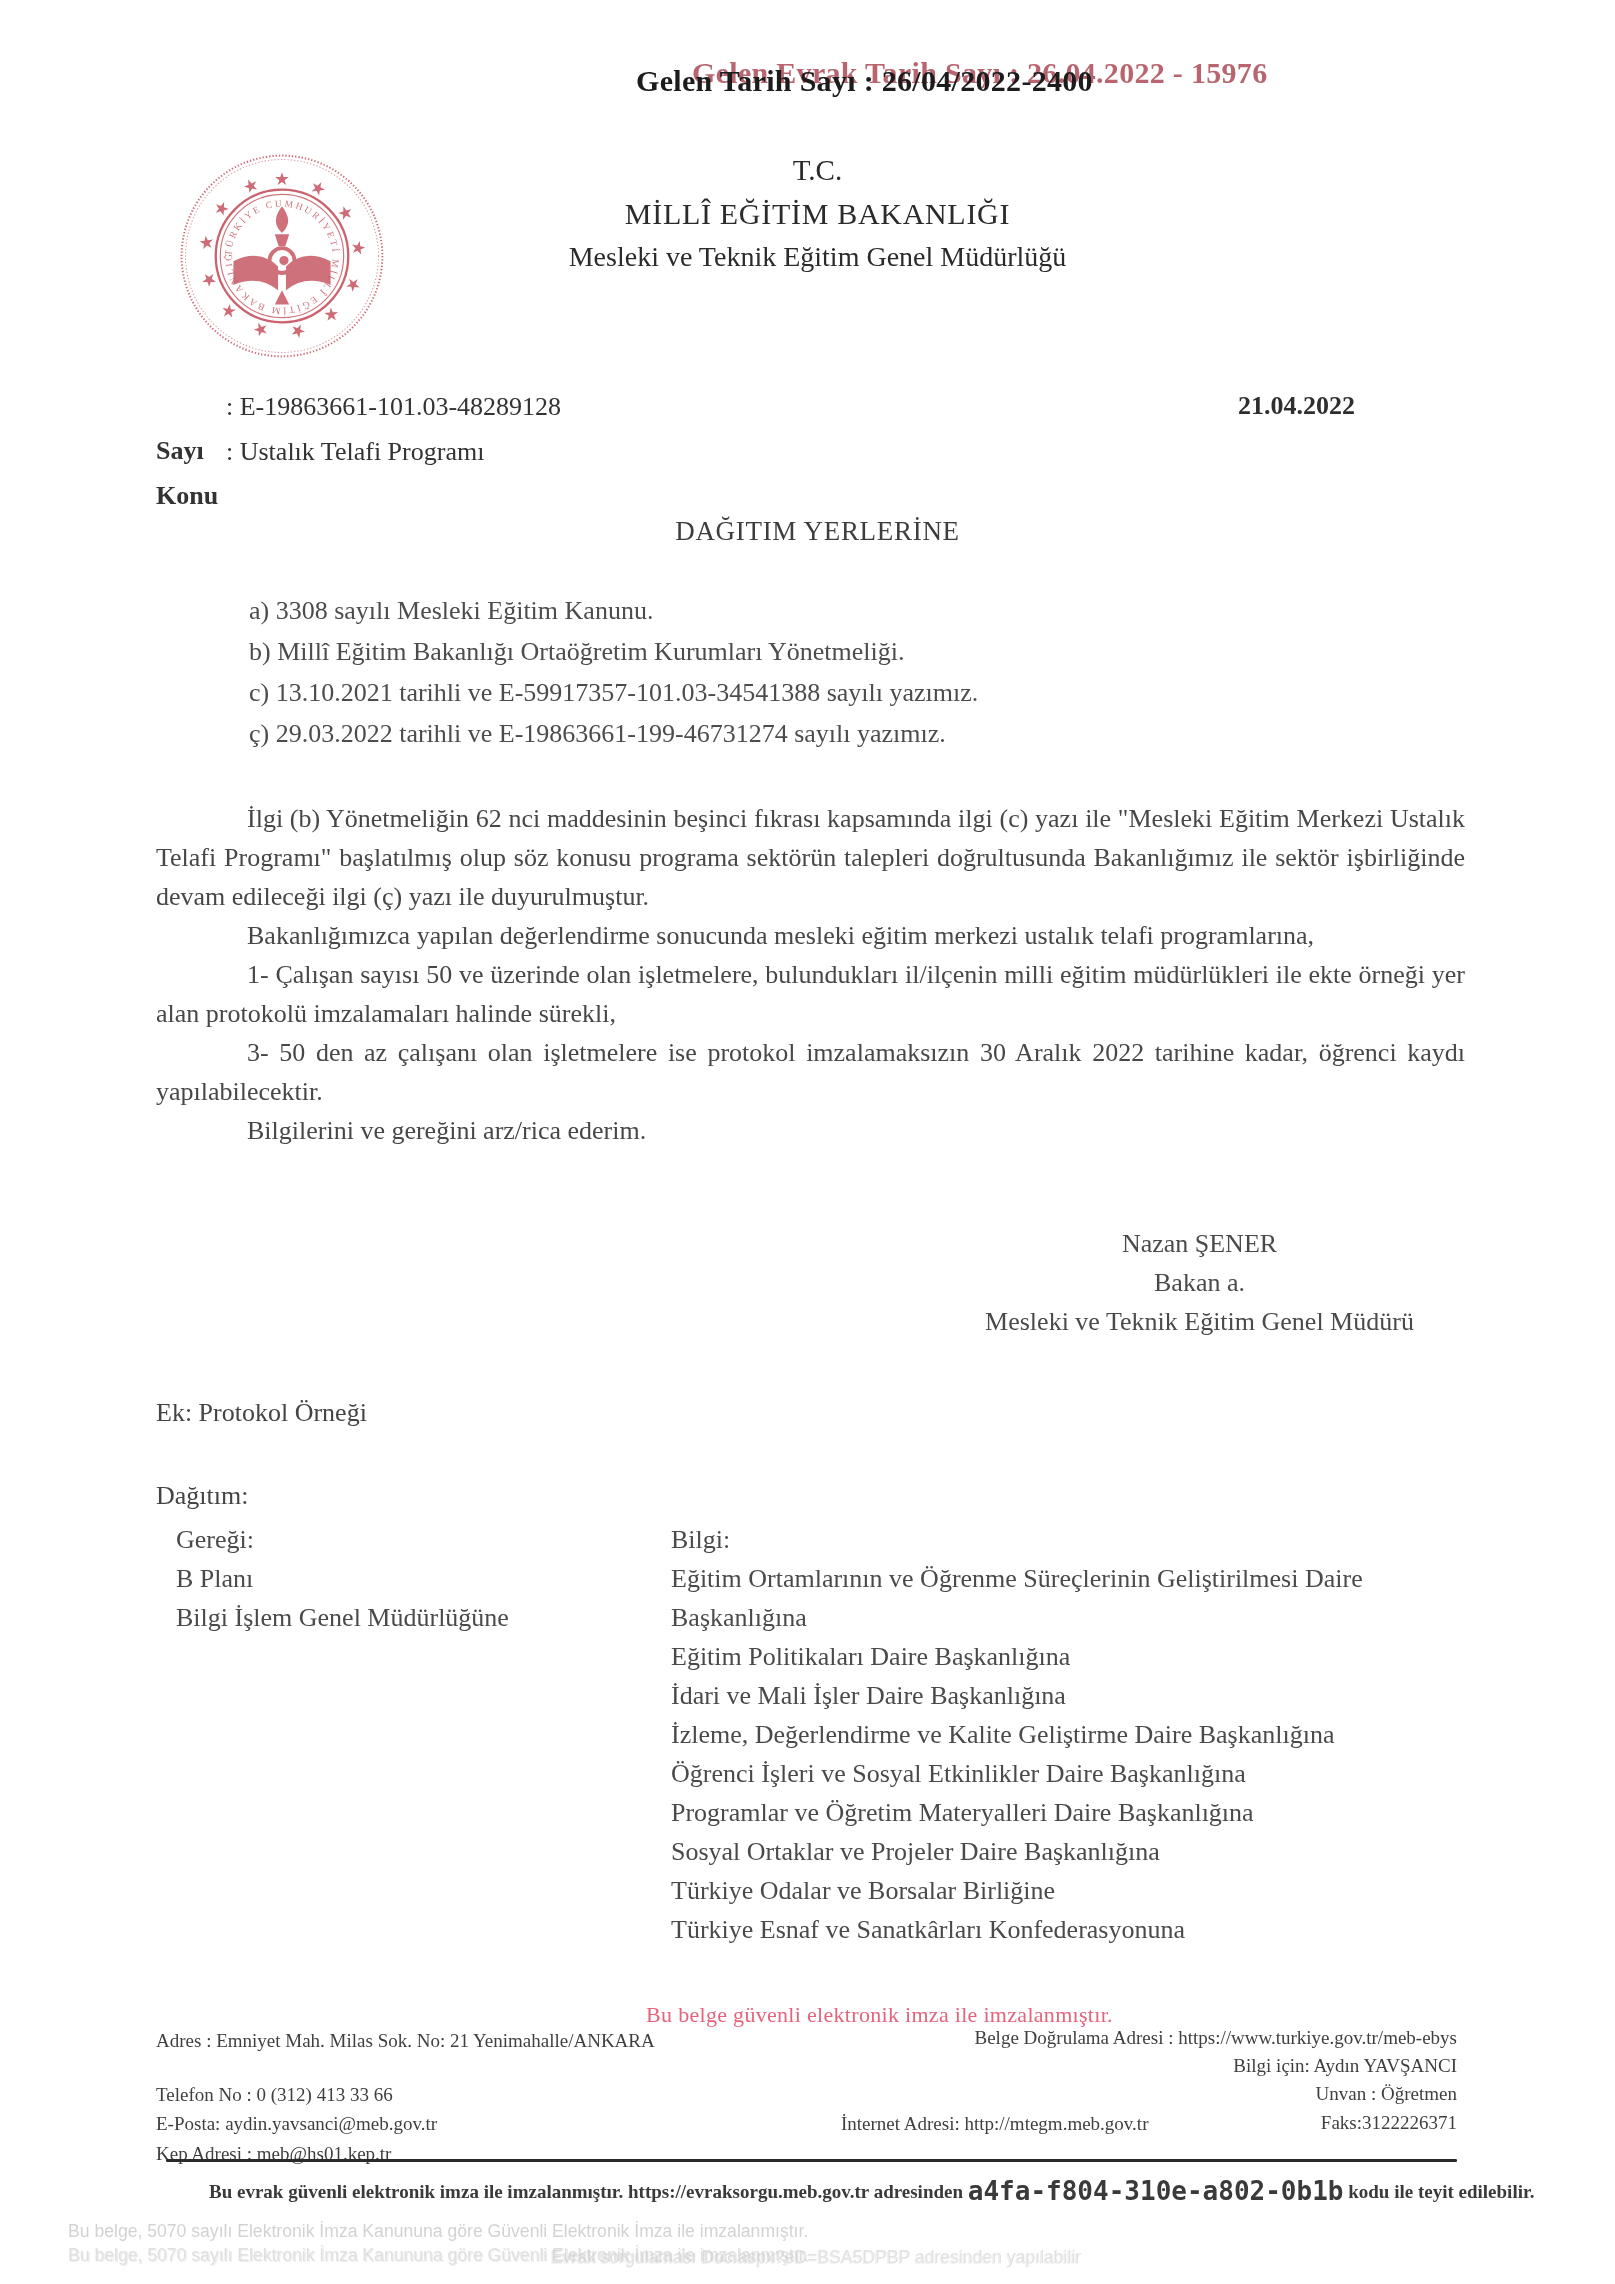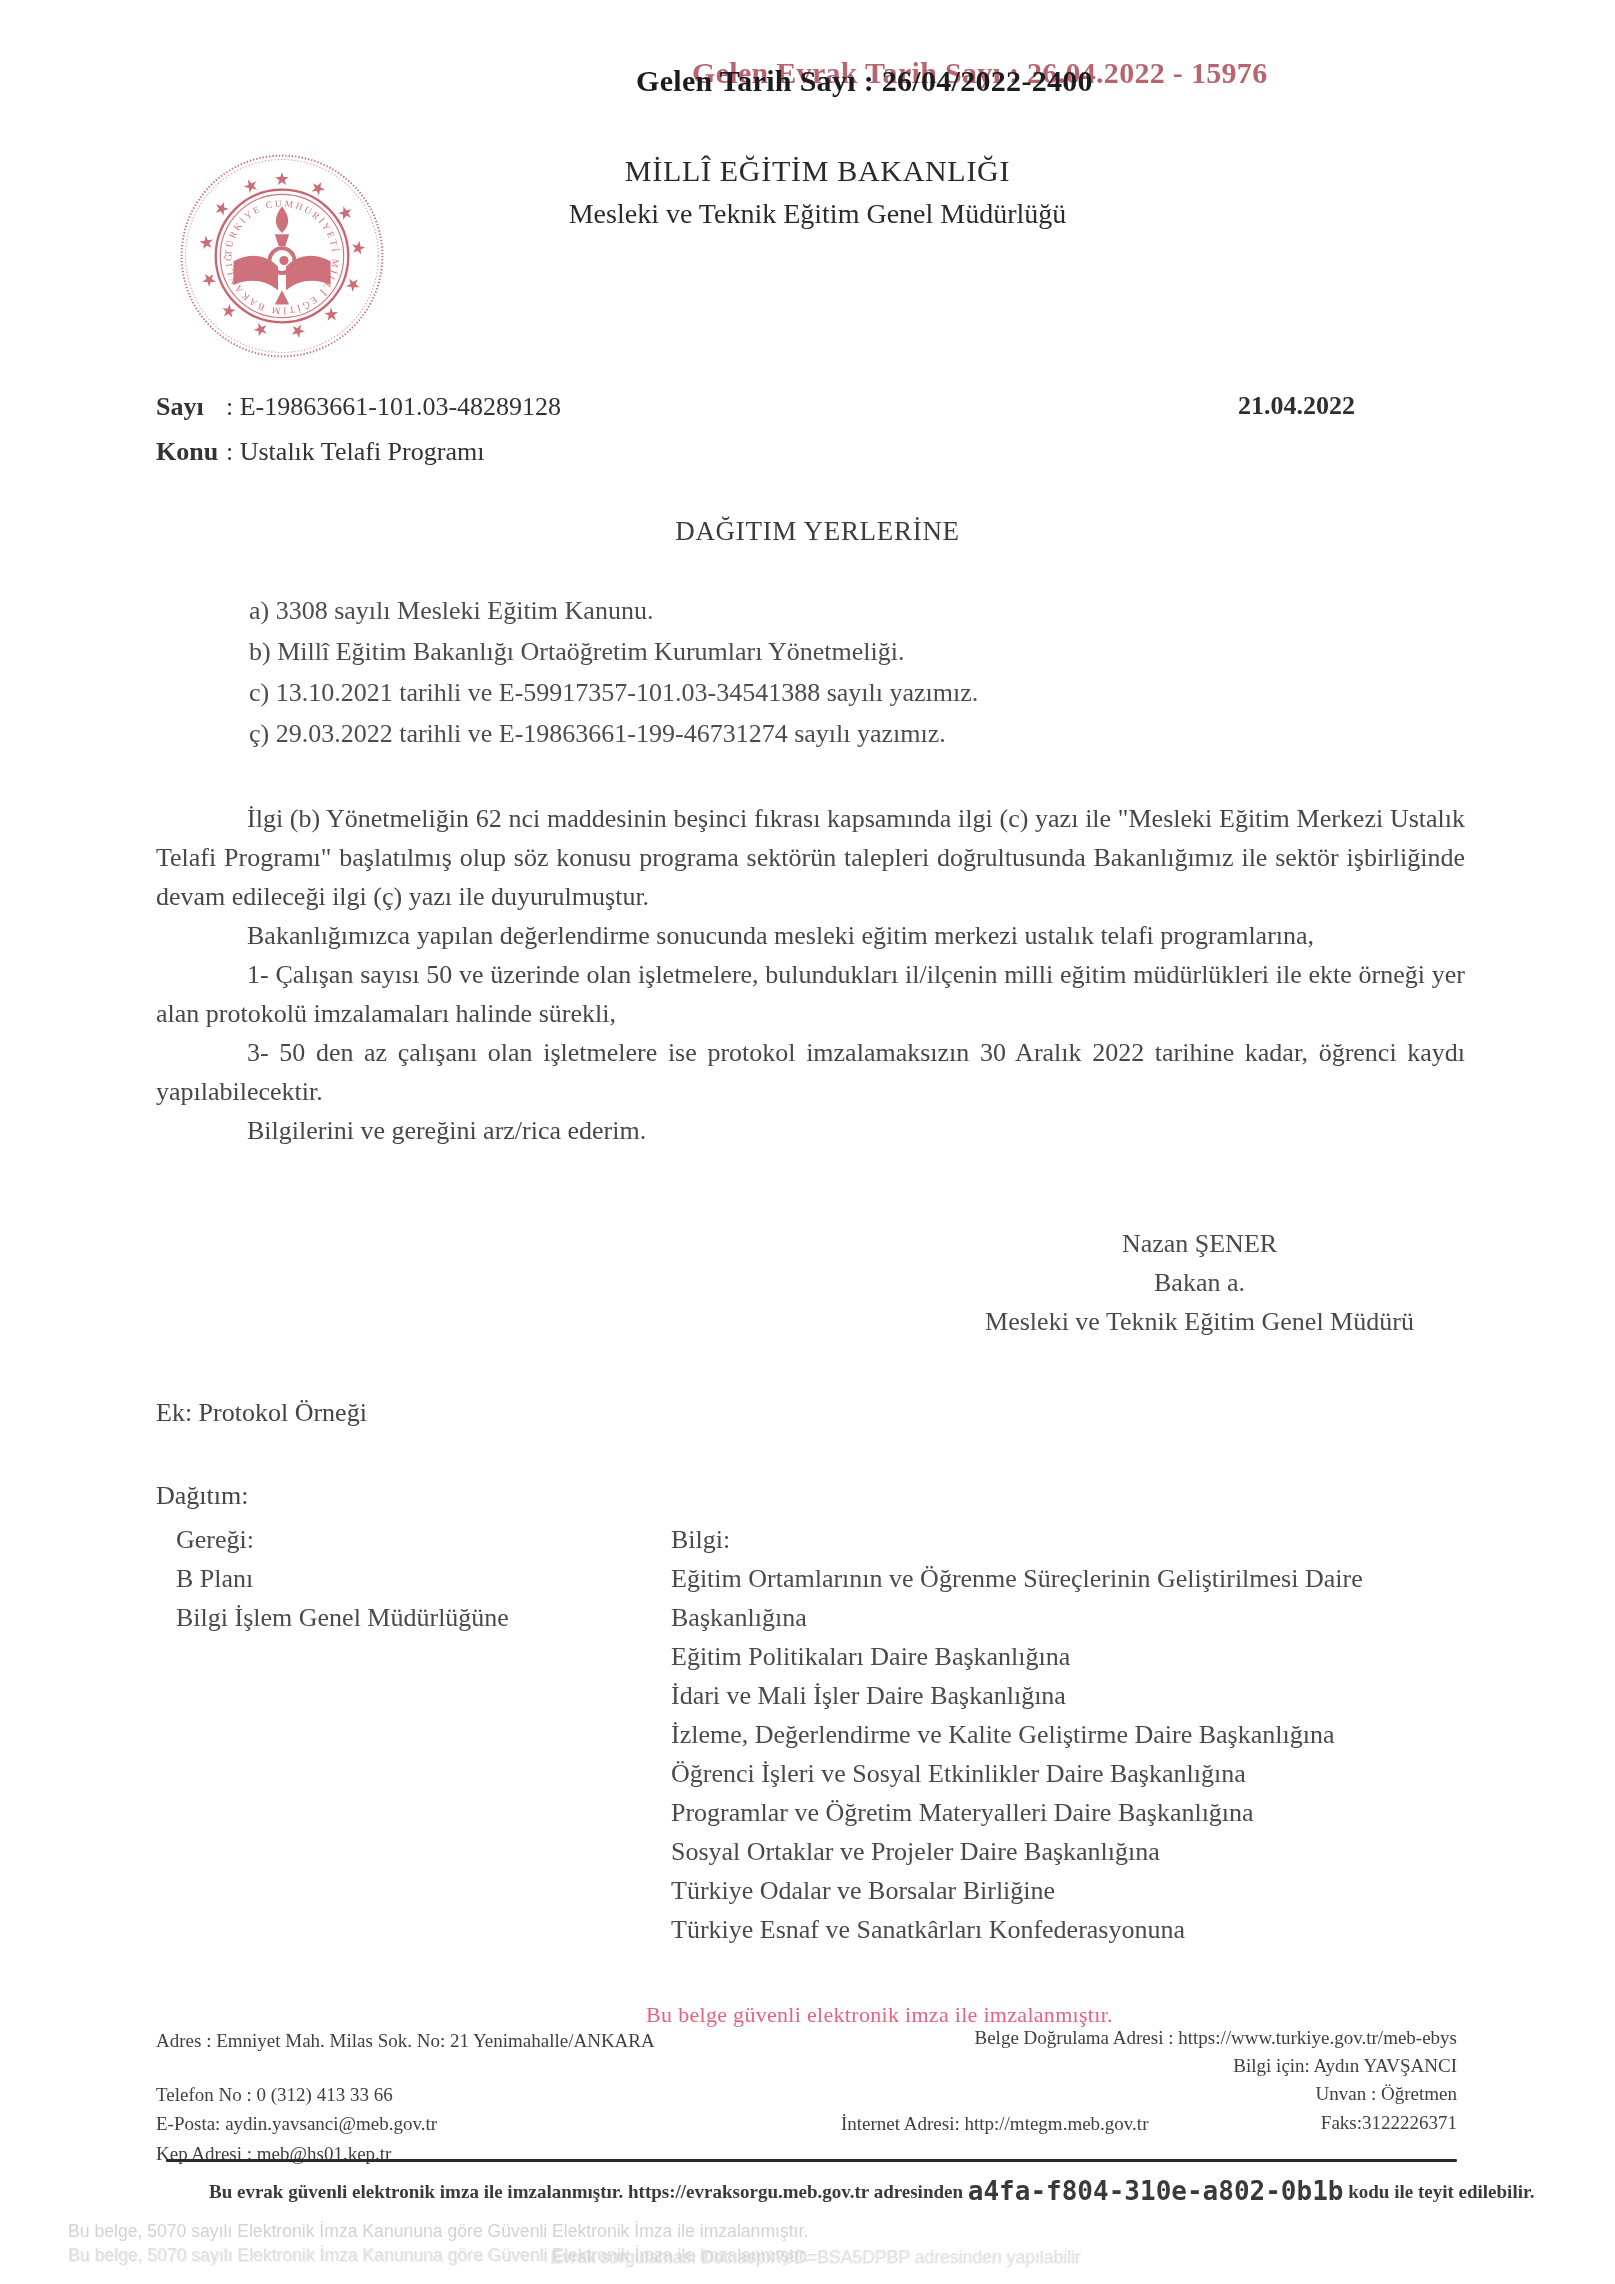--- a/index.html
+++ b/index.html
@@ -27,21 +27,21 @@
   .seal{top:151px;left:177px;width:210px;height:210px;}
   .head{
     top:149px;left:407px;width:821px;
     text-align:center;line-height:43px;color:#2b2b2b;
   }
   .head .tc{font-size:29px;}
   .head .ministry{font-size:30px;letter-spacing:0.7px;}
   .head .directorate{font-size:28px;}
   
   .meta-row{left:156px;width:913px;font-size:26px;color:#333;display:flex;}
-  .meta-row .lbl{width:70px;font-weight:600;}
+  .meta-row .lbl{width:70px;font-weight:600;margin-top:44px;}
   .meta-row .val{white-space:nowrap;text-align:center;}
   .doc-date{top:391px;left:1238px;font-size:26px;font-weight:700;color:#2e2e2e;white-space:nowrap;}
   .recipient{
     top:516px;left:156px;width:1323px;text-align:center;
     font-size:27px;color:#3d3d3d;letter-spacing:0.7px;
   }
   .refs{top:590px;left:249px;width:1173px;font-size:26px;line-height:41px;color:#4c4c4c;}
   .bodytext{
     top:799px;left:156px;width:1309px;
     font-size:26px;line-height:39px;text-align:justify;color:#474747;
@@ -142,20 +142,21 @@
       <path d="M149,127 L171,127 L165,145 L155,145 Z"></path>
       <circle cx="160" cy="167" r="19" fill="none" stroke="#c4525e" stroke-width="6"></circle>
       <circle cx="163" cy="167" r="7"></circle>
       <path d="M86,168 Q126,148 154,176 L154,212 Q124,188 86,204 Z"></path>
       <path d="M234,168 Q194,148 166,176 L166,212 Q196,188 234,204 Z"></path>
       <path d="M160,212 L149,234 L171,234 Z"></path>
     </g>
   </svg>
 
   <div class="abs head">
+    <div class="tc">T.C.</div>
     <div class="ministry">MİLLÎ EĞİTİM BAKANLIĞI</div>
     <div class="directorate">Mesleki ve Teknik Eğitim Genel Müdürlüğü</div>
   </div>
 
   <div class="abs meta-row" style="top:392px;">
     <span class="lbl">Sayı</span>
     <span class="val">: E-19863661-101.03-48289128</span>
   </div>
   <div class="abs meta-row" style="top:437px;">
     <span class="lbl">Konu</span>

